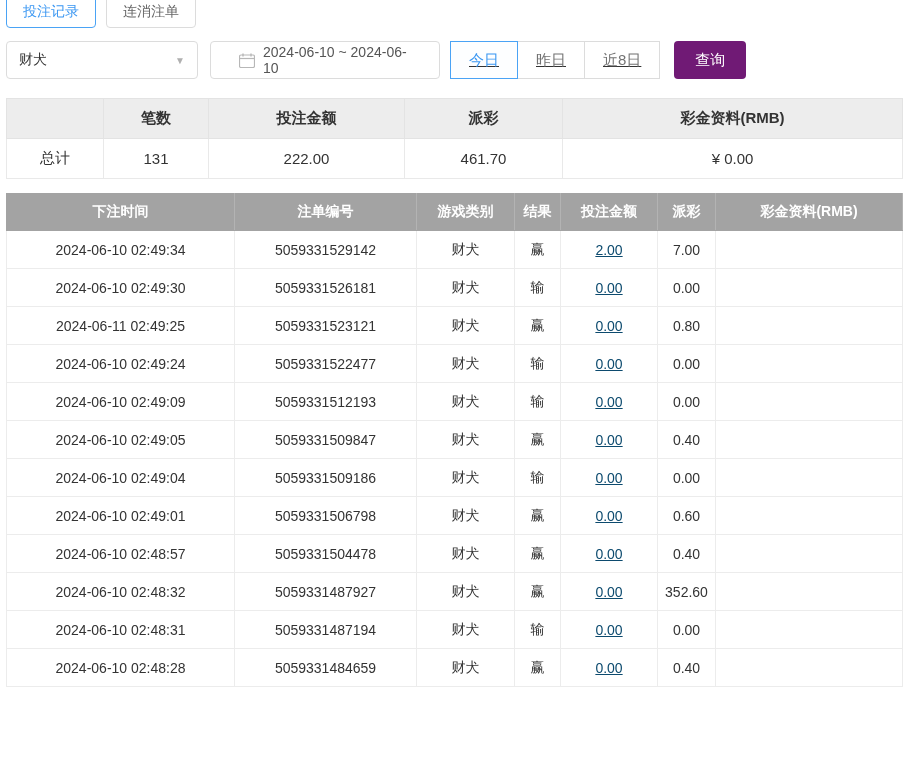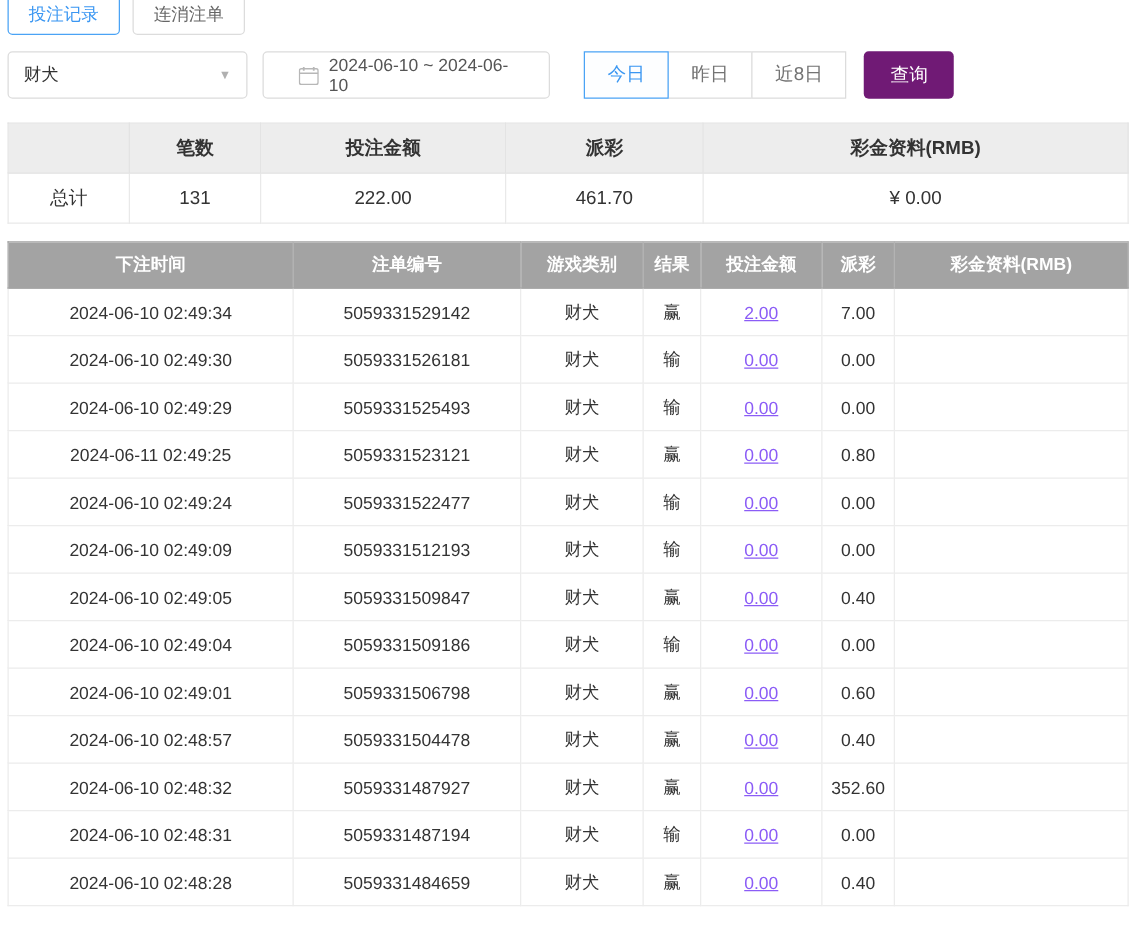--- a/index.html
+++ b/index.html
@@ -15,21 +15,21 @@
 
   
   .filters { display:flex; align-items:center; margin-top:12px; height:40px; }
   .select-box { width:192px; height:38px; border:1px solid #dcdcdc; border-radius:4px;
     display:flex; align-items:center; justify-content:space-between; padding:0 12px; font-size:14px; color:#333;
     background:#fff; cursor:pointer; }
   .caret { color:#b0b0b0; font-size:10px; }
   .date-box { width:230px; height:38px; border:1px solid #dcdcdc; border-radius:4px; margin-left:12px;
     display:flex; align-items:center; padding:0 28px; font-size:14px; color:#555; background:#fff; cursor:pointer; }
   .cal-icon { width:16px; height:15px; margin-right:8px; flex:0 0 auto; }
-  .quick-group { display:flex; margin-left:27px; }
+  .quick-group { display:flex; margin-left:10px;text-decoration:underline; }
   .quick-btn { min-width:60px; padding:0 18px; height:38px; border:1px solid #dcdcdc; background:#fff;
     color:#737373; font-size:15px; line-height:36px; text-align:center; cursor:pointer; margin-left:-1px; }
   .quick-btn:first-child { margin-left:0; }
   .quick-btn.active { border-color:#4aa3f5; color:#3b97f2; position:relative; z-index:1; background:#fdfeff; }
   .search-btn { width:72px; height:38px; background:#701a75; border:none; border-radius:4px;
     color:#fff; font-size:15px; margin-left:14px; cursor:pointer; }
 
   
   table { border-collapse:collapse; table-layout:fixed; }
   .summary-table { width:896px; margin-top:18px; font-size:15px; }
@@ -37,21 +37,21 @@
   .summary-table td { height:40px; border:1px solid #e9e9e9; text-align:center; background:#fff; }
   .s-c0 { width:97px; } .s-c1 { width:105px; } .s-c2 { width:196px; } .s-c3 { width:158px; } .s-c4 { width:340px; }
 
   
   .bet-table { width:896px; margin-top:14px; font-size:14px; }
   .bet-table th { background:#a3a3a3; color:#fff; font-weight:bold; height:37px; text-align:center;
     border:1px solid #a3a3a3; border-right:1px solid #b3b3b3; }
   .bet-table td { height:38px; text-align:center; border:1px solid #ececec; background:#fff; color:#333; }
   .c-time { width:228px; } .c-order { width:182px; } .c-game { width:98px; } .c-result { width:46px; }
   .c-bet { width:97px; } .c-payout { width:58px; } .c-bonus { width:187px; }
-  .bet-link { color:#8b5cf6; text-decoration:underline; cursor:pointer; }
+  .bet-link { color:#0c4a6e; text-decoration:underline; cursor:pointer; }
 </style>
 </head>
 <body>
 
 <div class="page">
 
   <div class="tabs">
     <div class="tab active">投注记录</div>
     <div class="tab">连消注单</div>
   </div>
@@ -127,29 +127,20 @@
         <tr>
           <td class="c-time">2024-06-10 02:49:30</td>
           <td class="c-order">5059331526181</td>
           <td class="c-game">财犬</td>
           <td class="c-result">输</td>
           <td class="c-bet"><a href="#" class="bet-link">0.00</a></td>
           <td class="c-payout">0.00</td>
           <td class="c-bonus"></td>
         </tr>
         <tr>
-          <td class="c-time">2024-06-10 02:49:29</td>
-          <td class="c-order">5059331525493</td>
-          <td class="c-game">财犬</td>
-          <td class="c-result">输</td>
-          <td class="c-bet"><a href="#" class="bet-link">0.00</a></td>
-          <td class="c-payout">0.00</td>
-          <td class="c-bonus"></td>
-        </tr>
-        <tr>
           <td class="c-time">2024-06-11 02:49:25</td>
           <td class="c-order">5059331523121</td>
           <td class="c-game">财犬</td>
           <td class="c-result">赢</td>
           <td class="c-bet"><a href="#" class="bet-link">0.00</a></td>
           <td class="c-payout">0.80</td>
           <td class="c-bonus"></td>
         </tr>
         <tr>
           <td class="c-time">2024-06-10 02:49:24</td>

